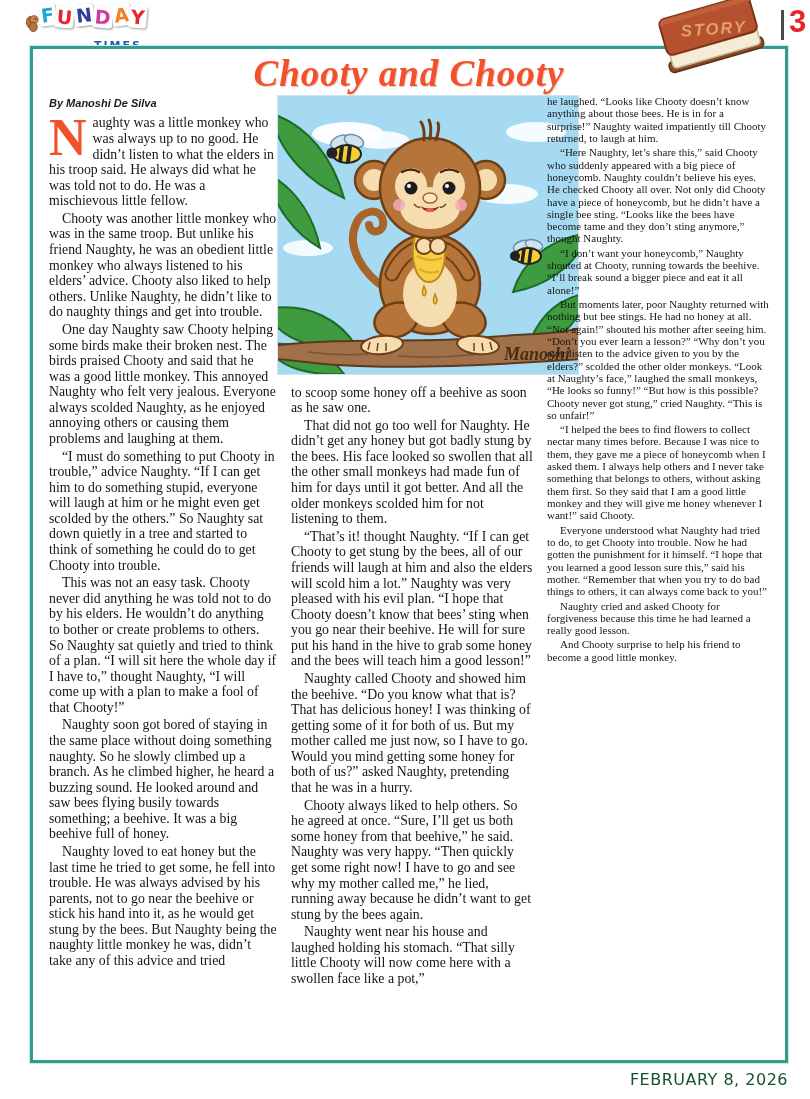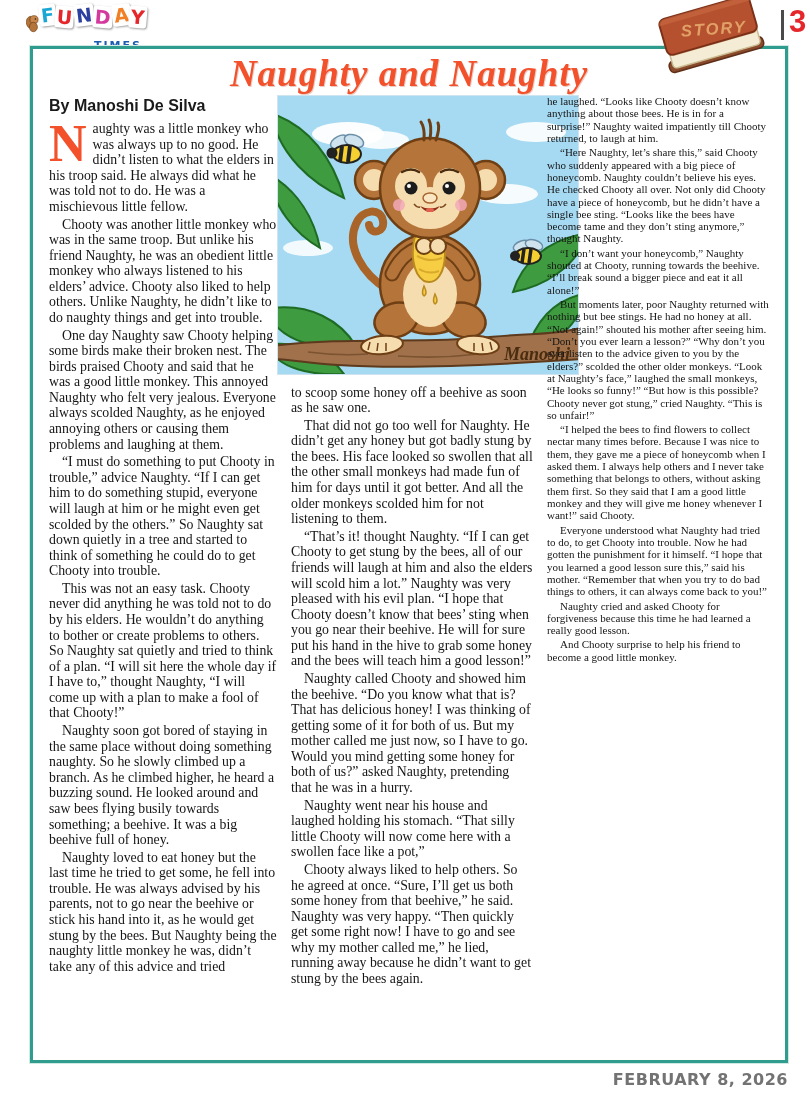--- a/index.html
+++ b/index.html
@@ -48,36 +48,36 @@
     position:absolute; left:0; top:46px; width:752px; height:964px;
     display:flex; gap:14px; padding:0 16px; overflow:hidden;
   }
   .col { font-size:13.8px; line-height:1.13; text-align:left; }
   .col1 { width:228px; }
   .col2 { width:242px; }
   .col3 { width:222px; font-size:11px; line-height:1.12; }
   .col p { margin:0 0 2px 0; text-indent:13px; }
   .col p.no-indent { text-indent:0; }
   .byline {
-    font-family:"Liberation Sans", sans-serif; font-weight:bold; font-size:16px;
-    color:#1a1a1a; margin:2px 0 6px 0 !important; text-indent:0 !important;
+    font-family:"Liberation Sans", sans-serif; font-weight:bold; font-size:11px;
+    color:#1a1a1a; margin:2px 0 6px 0 !important; text-indent:0 !important;font-style:italic;
   }
   .dropcap {
     float:left; font-family:"Liberation Serif", serif; font-weight:bold;
     font-size:52px; line-height:40px; color:#f2512b; padding:3px 6px 0 0;
   }
   
   .illustration {
     width:302px; height:280px; margin-left:-14px; margin-bottom:6px;
     border:1px solid #cfe4ef;
   }
   
   .footer-date {
     position:absolute; right:22px; top:1070px; font-family:"DejaVu Sans", sans-serif;
-    font-weight:bold; font-size:16px; letter-spacing:.5px; color:#737373;
+    font-weight:normal; font-size:16px; letter-spacing:.5px; color:#14532d;
   }
 </style>
 </head>
 <body>
 
 <div class="page">
 
   <div class="logo">
     <div class="logo-row">
       <svg class="mascot" viewBox="0 0 20 30">
@@ -107,21 +107,21 @@
       <line x1="20" y1="45" x2="108" y2="45" stroke="#ddcfa6" stroke-width="1"></line>
       <rect x="15" y="6" width="96" height="38" rx="6" fill="#b5512f" stroke="#7c3018" stroke-width="2"></rect>
       <path d="M15,12 q0,-6 8,-6 l80,0 q8,0 8,6" fill="#c96a42" opacity=".6"></path>
       <text x="34" y="34" transform="rotate(12 60 28)" font-family="Liberation Sans, sans-serif" font-weight="bold" font-style="italic" font-size="17" letter-spacing="2" fill="#e0a066">STORY</text>
     </g>
   </svg>
   <div class="pagepipe"></div>
   <div class="pagenum">3</div>
 
   <div class="frame">
-    <h1 class="title">Naughty and Naughty</h1>
+    <h1 class="title">Chooty and Chooty</h1>
 
     <div class="columns">
 
       <div class="col col1">
         <p class="byline">By Manoshi De Silva</p>
         <p class="no-indent"><span class="dropcap">N</span><span>aughty was a little monkey who was always up to no good. He didn’t listen to what the elders in his troop said. He always did what he was told not to do. He was a mischievous little fellow.</span></p>
         <p>Chooty was another little monkey who was in the same troop. But unlike his friend Naughty, he was an obedient little monkey who always listened to his elders’ advice. Chooty also liked to help others. Unlike Naughty, he didn’t like to do naughty things and get into trouble.</p>
         <p>One day Naughty saw Chooty helping some birds make their broken nest. The birds praised Chooty and said that he was a good little monkey. This annoyed Naughty who felt very jealous. Everyone always scolded Naughty, as he enjoyed annoying others or causing them problems and laughing at them.</p>
         <p>“I must do something to put Chooty in trouble,” advice Naughty. “If I can get him to do something stupid, everyone will laugh at him or he might even get scolded by the others.” So Naughty sat down quietly in a tree and started to think of something he could do to get Chooty into trouble.</p>
         <p>This was not an easy task. Chooty never did anything he was told not to do by his elders. He wouldn’t do anything to bother or create problems to others. So Naughty sat quietly and tried to think of a plan. “I will sit here the whole day if I have to,” thought Naughty, “I will come up with a plan to make a fool of that Chooty!”</p>
@@ -218,22 +218,22 @@
             <path d="M246,153 L244,167 M253,153 L251,167" stroke="#222" stroke-width="3.5"></path>
             <circle cx="237" cy="160" r="5" fill="#222"></circle>
           </g>
 
           <text x="226" y="264" font-family="Liberation Serif, serif" font-style="italic" font-weight="bold" font-size="18" fill="#4a2c10">Manoshi</text>
         </svg>
         <p class="no-indent">to scoop some honey off a beehive as soon as he saw one.</p>
         <p>That did not go too well for Naughty. He didn’t get any honey but got badly stung by the bees. His face looked so swollen that all the other small monkeys had made fun of him for days until it got better. And all the older monkeys scolded him for not listening to them.</p>
         <p>“That’s it! thought Naughty. “If I can get Chooty to get stung by the bees, all of our friends will laugh at him and also the elders will scold him a lot.” Naughty was very pleased with his evil plan. “I hope that Chooty doesn’t know that bees’ sting when you go near their beehive. He will for sure put his hand in the hive to grab some honey and the bees will teach him a good lesson!”</p>
         <p>Naughty called Chooty and showed him the beehive. “Do you know what that is? That has delicious honey! I was thinking of getting some of it for both of us. But my mother called me just now, so I have to go. Would you mind getting some honey for both of us?” asked Naughty, pretending that he was in a hurry.</p>
+        <p>Chooty always liked to help others. So he agreed at once. “Sure, I’ll get us both some honey from that beehive,” he said. Naughty was very happy. “Then quickly get some right now! I have to go and see why my mother called me,” he lied, running away because he didn’t want to get stung by the bees again.</p>
         <p>Naughty went near his house and laughed holding his stomach. “That silly little Chooty will now come here with a swollen face like a pot,”</p>
-        <p>Chooty always liked to help others. So he agreed at once. “Sure, I’ll get us both some honey from that beehive,” he said. Naughty was very happy. “Then quickly get some right now! I have to go and see why my mother called me,” he lied, running away because he didn’t want to get stung by the bees again.</p>
       </div>
 
       <div class="col col3">
         <p class="no-indent">he laughed. “Looks like Chooty doesn’t know anything about those bees. He is in for a surprise!” Naughty waited impatiently till Chooty returned, to laugh at him.</p>
         <p>“Here Naughty, let’s share this,” said Chooty who suddenly appeared with a big piece of honeycomb. Naughty couldn’t believe his eyes. He checked Chooty all over. Not only did Chooty have a piece of honeycomb, but he didn’t have a single bee sting. “Looks like the bees have become tame and they don’t sting anymore,” thought Naughty.</p>
         <p>“I don’t want your honeycomb,” Naughty shouted at Chooty, running towards the beehive. “I’ll break sound a bigger piece and eat it all alone!”</p>
         <p>But moments later, poor Naughty returned with nothing but bee stings. He had no honey at all. “Not again!” shouted his mother after seeing him. “Don’t you ever learn a lesson?” “Why don’t you ever listen to the advice given to you by the elders?” scolded the other older monkeys. “Look at Naughty’s face,” laughed the small monkeys, “He looks so funny!” “But how is this possible? Chooty never got stung,” cried Naughty. “This is so unfair!”</p>
         <p>“I helped the bees to find flowers to collect nectar many times before. Because I was nice to them, they gave me a piece of honeycomb when I asked them. I always help others and I never take something that belongs to others, without asking them first. So they said that I am a good little monkey and they will give me honey whenever I want!” said Chooty.</p>
         <p>Everyone understood what Naughty had tried to do, to get Chooty into trouble. Now he had gotten the punishment for it himself. “I hope that you learned a good lesson sure this,” said his mother. “Remember that when you try to do bad things to others, it can always come back to you!”</p>
         <p>Naughty cried and asked Chooty for forgiveness because this time he had learned a really good lesson.</p>

